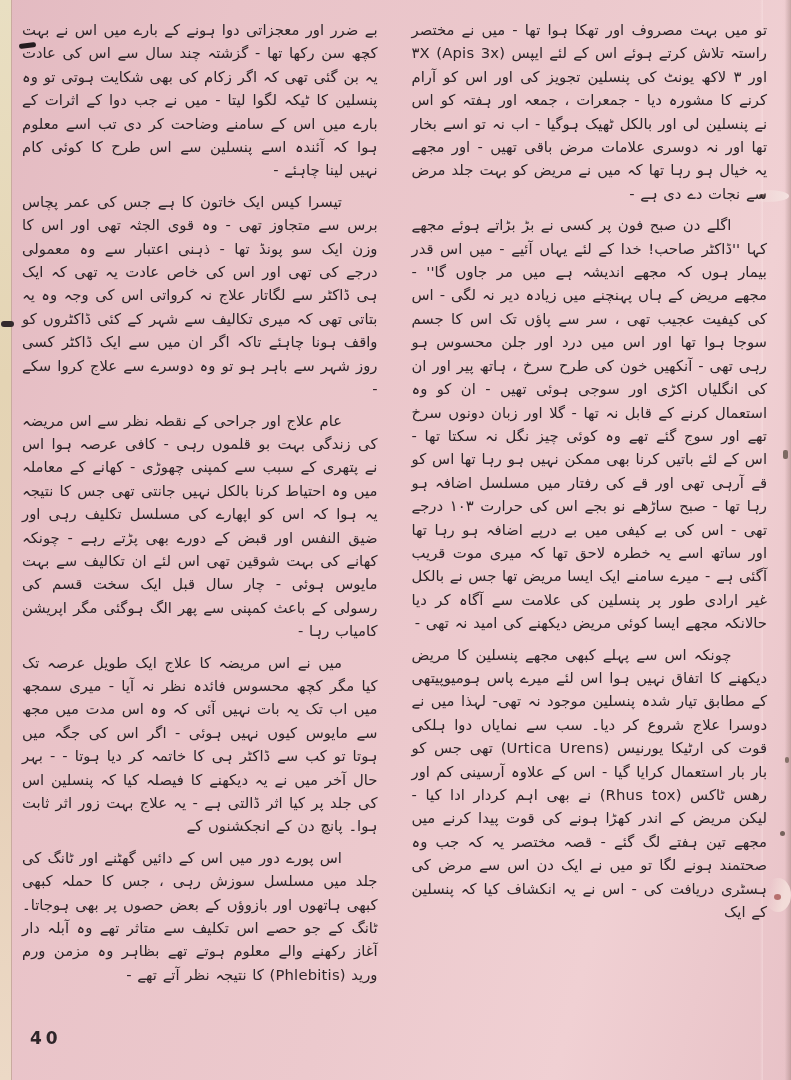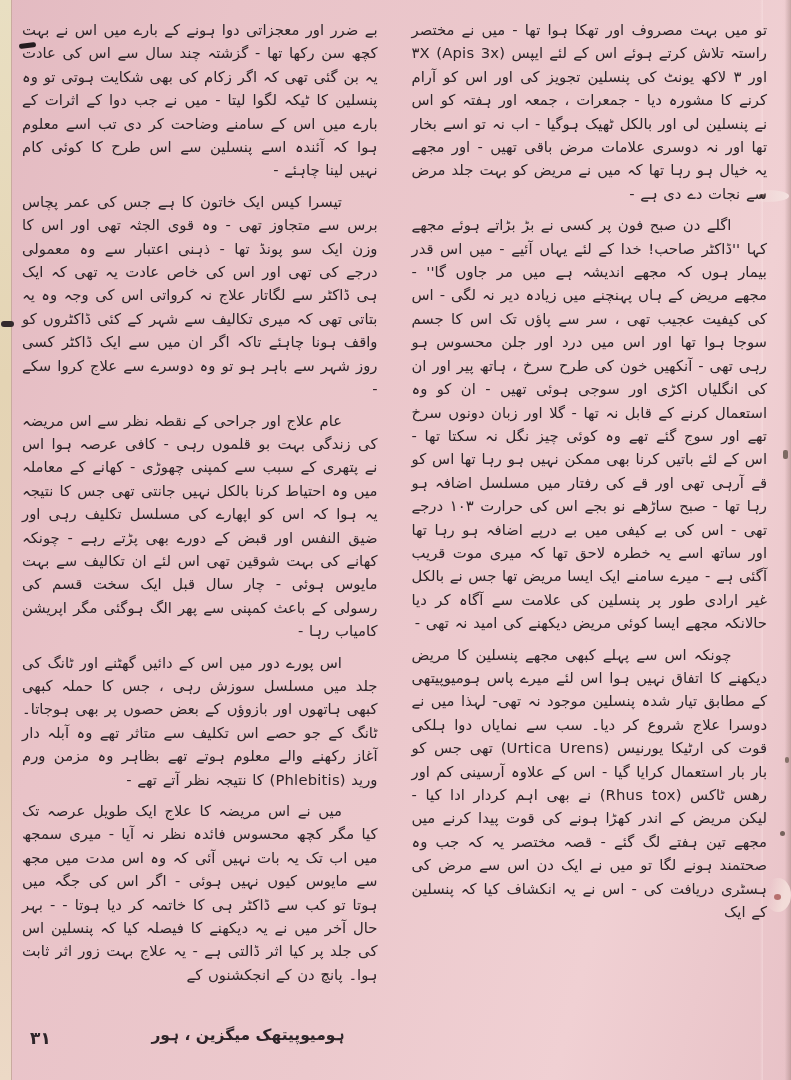--- a/index.html
+++ b/index.html
@@ -124,21 +124,20 @@
   <div class="content">
     <div class="column">
       <p class="para flush">تو میں بہت مصروف اور تھکا ہوا تھا - میں نے مختصر راستہ تلاش کرتے ہوئے اس کے لئے ایپس ۳X (Apis 3x) اور ۳ لاکھ یونٹ کی پنسلین تجویز کی اور اس کو آرام کرنے کا مشورہ دیا - جمعرات ، جمعہ اور ہفتہ کو اس نے پنسلین لی اور بالکل ٹھیک ہوگیا - اب نہ تو اسے بخار تھا اور نہ دوسری علامات مرض باقی تھیں - اور مجھے یہ خیال ہو رہا تھا کہ میں نے مریض کو بہت جلد مرض سے نجات دے دی ہے -</p>
       <p class="para">اگلے دن صبح فون پر کسی نے بڑ بڑاتے ہوئے مجھے کہا ''ڈاکٹر صاحب! خدا کے لئے یہاں آئیے - میں اس قدر بیمار ہوں کہ مجھے اندیشہ ہے میں مر جاوں گا'' - مجھے مریض کے ہاں پہنچنے میں زیادہ دیر نہ لگی - اس کی کیفیت عجیب تھی ، سر سے پاؤں تک اس کا جسم سوجا ہوا تھا اور اس میں درد اور جلن محسوس ہو رہی تھی - آنکھیں خون کی طرح سرخ ، ہاتھ پیر اور ان کی انگلیاں اکڑی اور سوجی ہوئی تھیں - ان کو وہ استعمال کرنے کے قابل نہ تھا - گلا اور زبان دونوں سرخ تھے اور سوج گئے تھے وہ کوئی چیز نگل نہ سکتا تھا - اس کے لئے باتیں کرنا بھی ممکن نہیں ہو رہا تھا اس کو قے آرہی تھی اور قے کی رفتار میں مسلسل اضافہ ہو رہا تھا - صبح ساڑھے نو بجے اس کی حرارت ۱۰۳ درجے تھی - اس کی بے کیفی میں بے درپے اضافہ ہو رہا تھا اور ساتھ اسے یہ خطرہ لاحق تھا کہ میری موت قریب آگئی ہے - میرے سامنے ایک ایسا مریض تھا جس نے بالکل غیر ارادی طور پر پنسلین کی علامت سے آگاہ کر دیا حالانکہ مجھے ایسا کوئی مریض دیکھنے کی امید نہ تھی -</p>
       <p class="para">چونکہ اس سے پہلے کبھی مجھے پنسلین کا مریض دیکھنے کا اتفاق نہیں ہوا اس لئے میرے پاس ہومیوپیتھی کے مطابق تیار شدہ پنسلین موجود نہ تھی- لہذا میں نے دوسرا علاج شروع کر دیا۔ سب سے نمایاں دوا ہلکی قوت کی ارٹیکا یورنیس (Urtica Urens) تھی جس کو بار بار استعمال کرایا گیا - اس کے علاوہ آرسینی کم اور رھس ٹاکس (Rhus tox) نے بھی اہم کردار ادا کیا - لیکن مریض کے اندر کھڑا ہونے کی قوت پیدا کرنے میں مجھے تین ہفتے لگ گئے - قصہ مختصر یہ کہ جب وہ صحتمند ہونے لگا تو میں نے ایک دن اس سے مرض کی ہسٹری دریافت کی - اس نے یہ انکشاف کیا کہ پنسلین کے ایک</p>
     </div>
     <div class="column">
       <p class="para flush">بے ضرر اور معجزاتی دوا ہونے کے بارے میں اس نے بہت کچھ سن رکھا تھا - گزشتہ چند سال سے اس کی عادت یہ بن گئی تھی کہ اگر زکام کی بھی شکایت ہوتی تو وہ پنسلین کا ٹیکہ لگوا لیتا - میں نے جب دوا کے اثرات کے بارے میں اس کے سامنے وضاحت کر دی تب اسے معلوم ہوا کہ آئندہ اسے پنسلین سے اس طرح کا کوئی کام نہیں لینا چاہئے -</p>
       <p class="para">تیسرا کیس ایک خاتون کا ہے جس کی عمر پچاس برس سے متجاوز تھی - وہ قوی الجثہ تھی اور اس کا وزن ایک سو پونڈ تھا - ذہنی اعتبار سے وہ معمولی درجے کی تھی اور اس کی خاص عادت یہ تھی کہ ایک ہی ڈاکٹر سے لگاتار علاج نہ کرواتی اس کی وجہ وہ یہ بتاتی تھی کہ میری تکالیف سے شہر کے کئی ڈاکٹروں کو واقف ہونا چاہئے تاکہ اگر ان میں سے ایک ڈاکٹر کسی روز شہر سے باہر ہو تو وہ دوسرے سے علاج کروا سکے -</p>
       <p class="para">عام علاج اور جراحی کے نقطہ نظر سے اس مریضہ کی زندگی بہت بو قلموں رہی - کافی عرصہ ہوا اس نے پتھری کے سبب سے کمپنی چھوڑی - کھانے کے معاملہ میں وہ احتیاط کرنا بالکل نہیں جانتی تھی جس کا نتیجہ یہ ہوا کہ اس کو اپھارے کی مسلسل تکلیف رہی اور ضیق النفس اور قبض کے دورے بھی پڑتے رہے - چونکہ کھانے کی بہت شوقین تھی اس لئے ان تکالیف سے بہت مایوس ہوئی - چار سال قبل ایک سخت قسم کی رسولی کے باعث کمپنی سے پھر الگ ہوگئی مگر اپریشن کامیاب رہا -</p>
+      <p class="para">میں نے اس مریضہ کا علاج ایک طویل عرصہ تک کیا مگر کچھ محسوس فائدہ نظر نہ آیا - میری سمجھ میں اب تک یہ بات نہیں آئی کہ وہ اس مدت میں مجھ سے مایوس کیوں نہیں ہوئی - اگر اس کی جگہ میں ہوتا تو کب سے ڈاکٹر ہی کا خاتمہ کر دیا ہوتا - - بہر حال آخر میں نے یہ دیکھنے کا فیصلہ کیا کہ پنسلین اس کی جلد پر کیا اثر ڈالتی ہے - یہ علاج بہت زور اثر ثابت ہوا۔ پانچ دن کے انجکشنوں کے</p>
       <p class="para">اس پورے دور میں اس کے دائیں گھٹنے اور ٹانگ کی جلد میں مسلسل سوزش رہی ، جس کا حملہ کبھی کبھی ہاتھوں اور بازوؤں کے بعض حصوں پر بھی ہوجاتا۔ ٹانگ کے جو حصے اس تکلیف سے متاثر تھے وہ آبلہ دار آغاز رکھنے والے معلوم ہوتے تھے بظاہر وہ مزمن ورم ورید (Phlebitis) کا نتیجہ نظر آتے تھے -</p>
-      <p class="para">میں نے اس مریضہ کا علاج ایک طویل عرصہ تک کیا مگر کچھ محسوس فائدہ نظر نہ آیا - میری سمجھ میں اب تک یہ بات نہیں آئی کہ وہ اس مدت میں مجھ سے مایوس کیوں نہیں ہوئی - اگر اس کی جگہ میں ہوتا تو کب سے ڈاکٹر ہی کا خاتمہ کر دیا ہوتا - - بہر حال آخر میں نے یہ دیکھنے کا فیصلہ کیا کہ پنسلین اس کی جلد پر کیا اثر ڈالتی ہے - یہ علاج بہت زور اثر ثابت ہوا۔ پانچ دن کے انجکشنوں کے</p>
     </div>
   </div>
 
-  <div class="page-number">۳۱</div>
-  <div class="footer-magazine">ہومیوپیتھک میگزین ، ہور</div>
+  <div class="page-number">40</div>
 
 </div>
 
 </body></html>

